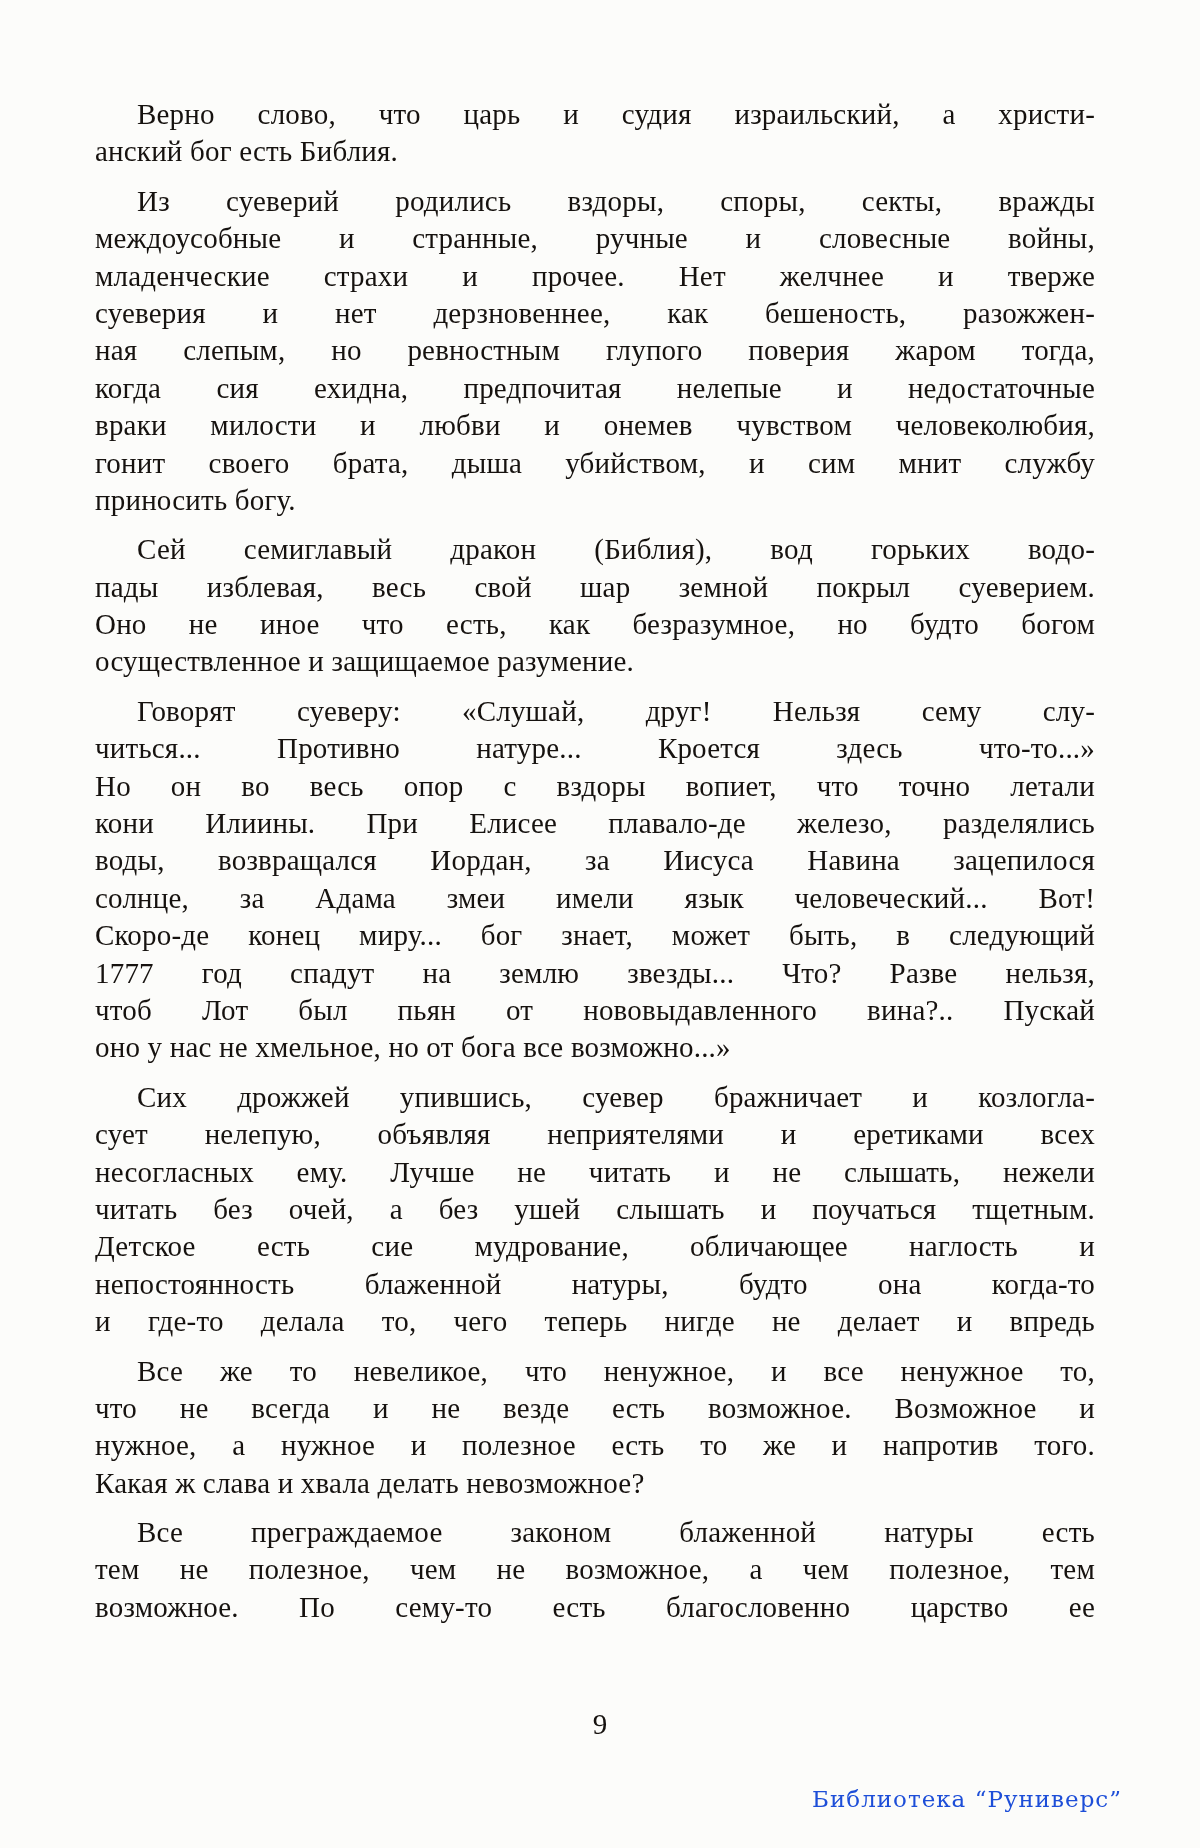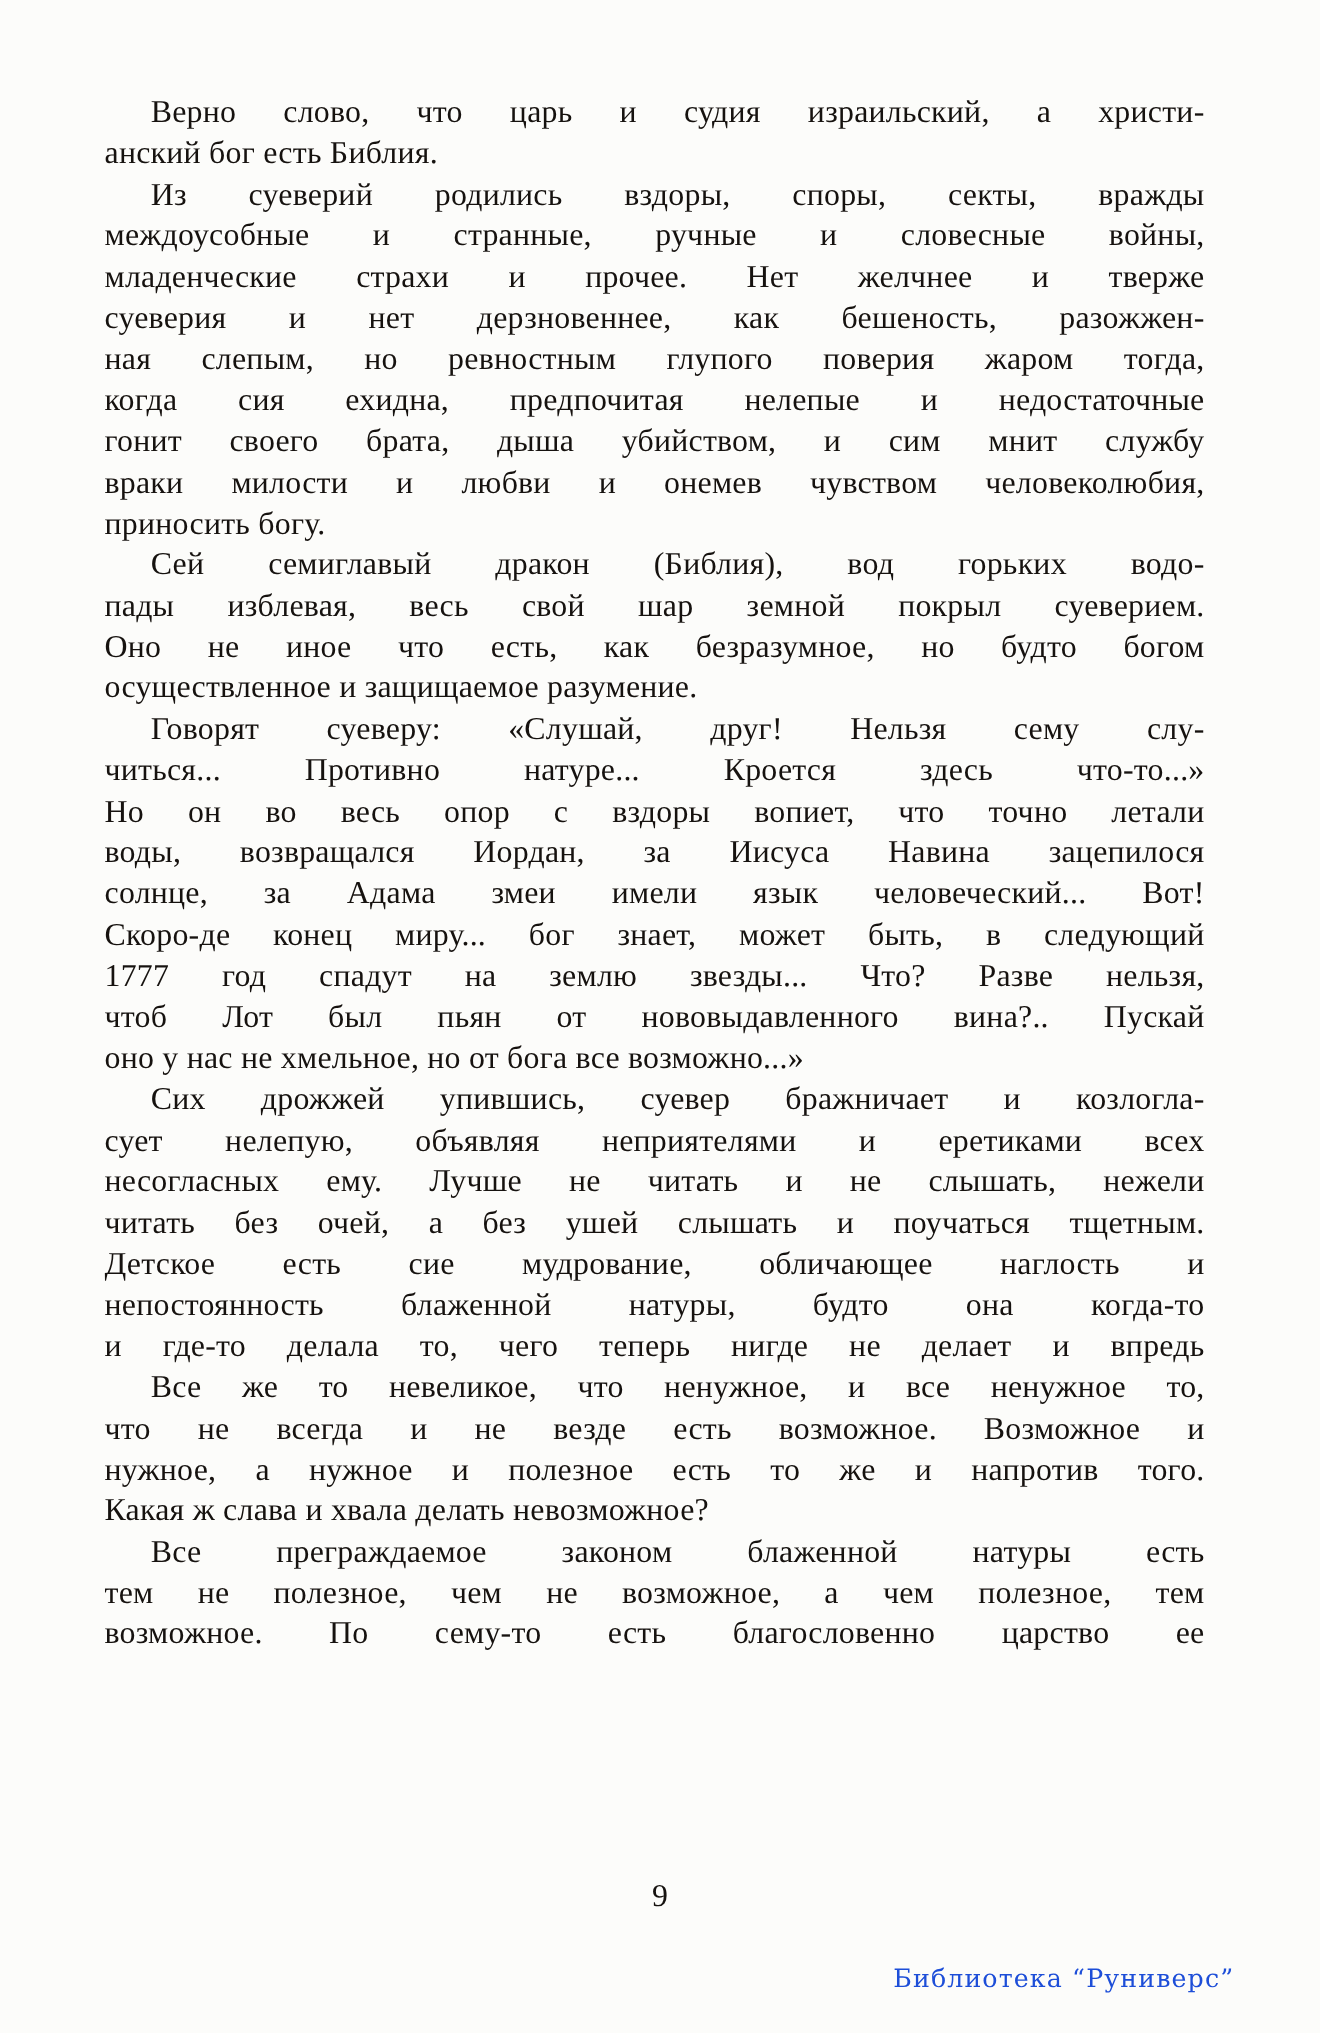--- a/index.html
+++ b/index.html
@@ -28,21 +28,21 @@
   .paragraph { width: 100%; }
   .line {
     width: 100%;
     height: 37.4px;
     overflow: hidden;
     text-align: justify;
     text-align-last: justify;
     white-space: normal;
   }
   .line.end { text-align-last: left; }
-  .line.indent { text-indent: 42px; }
+  .line.indent { text-indent: 42px; margin-top: 12px; }
   .page-number {
     position: absolute;
     top: 1708px;
     left: 0;
     width: 1200px;
     text-align: center;
     font-size: 29px;
     color: #16120f;
   }
   .watermark {
@@ -64,34 +64,35 @@
         <div class="line indent">Верно слово, что царь и судия израильский, а христи-</div>
         <div class="line end">анский бог есть Библия.</div>
       </div>
       <div class="paragraph">
         <div class="line indent">Из суеверий родились вздоры, споры, секты, вражды</div>
         <div class="line">междоусобные и странные, ручные и словесные войны,</div>
         <div class="line">младенческие страхи и прочее. Нет желчнее и тверже</div>
         <div class="line">суеверия и нет дерзновеннее, как бешеность, разожжен-</div>
         <div class="line">ная слепым, но ревностным глупого поверия жаром тогда,</div>
         <div class="line">когда сия ехидна, предпочитая нелепые и недостаточные</div>
+        <div class="line">враки милости и любви и онемев чувством человеколюбия,</div>
         <div class="line">гонит своего брата, дыша убийством, и сим мнит службу</div>
-        <div class="line">враки милости и любви и онемев чувством человеколюбия,</div>
         <div class="line end">приносить богу.</div>
       </div>
       <div class="paragraph">
         <div class="line indent">Сей семиглавый дракон (Библия), вод горьких водо-</div>
         <div class="line">пады изблевая, весь свой шар земной покрыл суеверием.</div>
         <div class="line">Оно не иное что есть, как безразумное, но будто богом</div>
         <div class="line end">осуществленное и защищаемое разумение.</div>
       </div>
       <div class="paragraph">
         <div class="line indent">Говорят суеверу: «Слушай, друг! Нельзя сему слу-</div>
         <div class="line">читься... Противно натуре... Кроется здесь что-то...»</div>
         <div class="line">Но он во весь опор с вздоры вопиет, что точно летали</div>
+        <div class="line">кони Илиины. При Елисее плавало-де железо, разделялись</div>
         <div class="line">воды, возвращался Иордан, за Иисуса Навина зацепилося</div>
         <div class="line">солнце, за Адама змеи имели язык человеческий... Вот!</div>
         <div class="line">Скоро-де конец миру... бог знает, может быть, в следующий</div>
         <div class="line">1777 год спадут на землю звезды... Что? Разве нельзя,</div>
         <div class="line">чтоб Лот был пьян от нововыдавленного вина?.. Пускай</div>
         <div class="line end">оно у нас не хмельное, но от бога все возможно...»</div>
       </div>
       <div class="paragraph">
         <div class="line indent">Сих дрожжей упившись, суевер бражничает и козлогла-</div>
         <div class="line">сует нелепую, объявляя неприятелями и еретиками всех</div>

